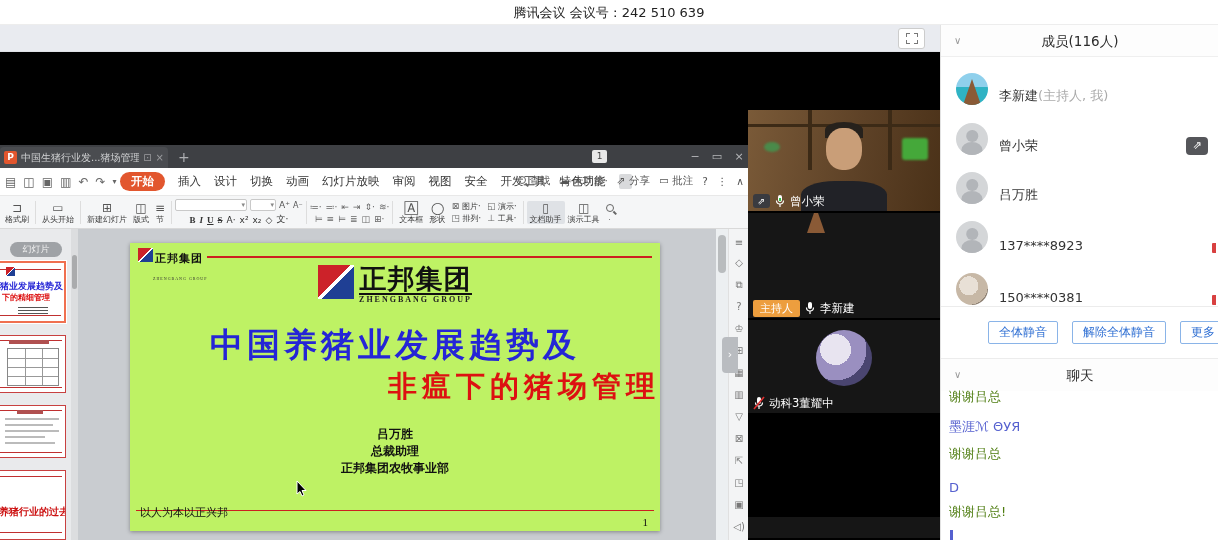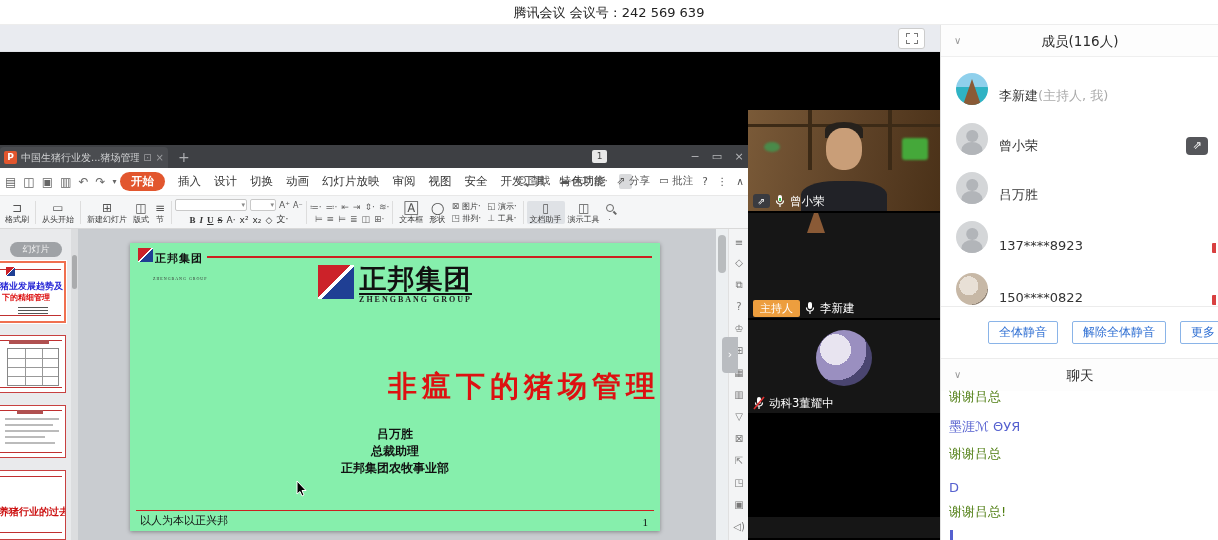--- a/index.html
+++ b/index.html
@@ -81,35 +81,35 @@
   .t1-author i { display:block; height:1px; background:#555; margin:2px 0; }
   .ttable { position:absolute; left:48px; top:12px; width:52px; height:38px; border:1px solid #888; }
   .ttable i { position:absolute; background:#999; }
   .ttitle { position:absolute; left:50px; top:4px; width:40px; height:4px; background:#b05050; }
   .tlines i { position:absolute; left:46px; height:2px; background:#bbb; }
   .t4-text { position:absolute; left:40px; top:34px; font-size:10px; font-weight:bold; color:#cc1111; font-family:"Liberation Serif",serif; white-space:nowrap; }
   .panel-scroll { position:absolute; left:71px; top:0; width:7px; height:311px; background:#dcdddf; }
   .panel-thumbbar { position:absolute; left:1px; top:26px; width:5px; height:34px; background:#aaabad; border-radius:3px; }
 
   
-  .slide { position:absolute; left:130px; top:14px; width:530px; height:288px; background:#86efac; box-shadow:0 1px 4px rgba(0,0,0,.35); font-family:"Liberation Serif",serif;text-decoration:underline; }
+  .slide { position:absolute; left:130px; top:14px; width:530px; height:288px; background:#bef264; box-shadow:0 1px 4px rgba(0,0,0,.35); font-family:"Liberation Serif",serif;text-decoration:underline; }
   .s-logo-sm { position:absolute; left:8px; top:5px; display:flex; align-items:flex-start; }
   .s-logo-sm .sq { width:15px; height:14px; background:linear-gradient(135deg,#cc2229 0 47%,#fff 47% 53%,#1f3f94 53% 100%); }
   .s-logo-sm .nm { font-size:11px; font-weight:bold; color:#111; line-height:12px; margin-left:2px; letter-spacing:1px; }
   .s-logo-sm .sb { font-size:4px; color:#333; letter-spacing:1px; }
   .s-topline { position:absolute; left:77px; right:8px; top:13px; height:1.5px; background:#cc2020; }
   .s-logo-c { position:absolute; left:0; right:0; top:22px; display:flex; justify-content:center; align-items:flex-start; gap:5px; }
   .s-logo-c .sq { width:36px; height:34px; background:linear-gradient(135deg,#cc2229 0 47%,#fff 47% 53%,#1f3f94 53% 100%); }
   .s-logo-c .nm { font-size:27px; font-weight:bold; color:#111; line-height:27px; font-family:"DejaVu Sans",sans-serif; letter-spacing:1px; }
   .s-logo-c .sb { font-size:8px; color:#222; font-weight:bold; letter-spacing:2px; border-top:2px solid #111; margin-top:1px; text-align:center; }
   .s-title1 { position:absolute; left:0; right:0; top:80px; text-align:center; font-size:33px; font-weight:bold; letter-spacing:4px; }
   .s-title2 { position:absolute; left:0; right:0; top:124px; text-align:right; font-size:29px; font-weight:bold; letter-spacing:5px; }
   .s-author { position:absolute; left:0; right:0; top:183px; text-align:center; font-size:12px; font-weight:bold; color:#111; line-height:17px; }
   .s-footline { position:absolute; left:6px; right:6px; bottom:20px; height:1.5px; background:#cc2020; }
-  .s-footer { position:absolute; left:10px; bottom:3px; font-size:11px; color:#111; }
+  .s-footer { position:absolute; left:10px; bottom:11px; font-size:11px; color:#111; }
   .s-page { position:absolute; right:12px; bottom:3px; font-size:11px; color:#111; }
   .cursor { position:absolute; left:166px; top:238px; width:11px; height:16px; }
 
   
   .doc-scroll { position:absolute; left:716px; top:0; width:12px; height:311px; background:#eceff1; }
   .doc-thumb { position:absolute; left:2px; top:6px; width:8px; height:38px; background:#b9bcbe; border-radius:4px; }
   .wps-sidebar { position:absolute; left:728px; top:0; width:20px; height:311px; background:#f3f4f5; border-left:1px solid #e0e0e0; }
   .sb-ico { position:absolute; left:0; width:20px; text-align:center; font-size:10px; color:#777; }
   .sb-expand { position:absolute; left:-7px; top:108px; width:16px; height:36px; background:#b9bcc0; border-radius:4px 0 0 4px; color:#fff; font-size:11px; text-align:center; line-height:36px; }
 
@@ -154,21 +154,21 @@
   .chat-msg { position:absolute; left:8px; font-size:13px; color:#4d7c0f; white-space:nowrap; }
   .chat-sender { color:#5560cf; }
   .vdiv { position:absolute; left:0; width:278px; height:1px; background:#ececec; }
 </style>
 </head>
 <body>
 
 <div class="screen">
 
   <div class="abs meet-titlebar">
-    <span>腾讯会议 会议号：242 569 639</span>
+    <span>腾讯会议 会议号：242 510 639</span>
   </div>
 
   <div class="abs share-subbar">
     <div class="abs fullscreen-btn">
       <span class="fs-ico">
           <i></i>
           <i></i>
           <i></i>
           <i></i>
         </span>
@@ -397,20 +397,21 @@
             </span>
           </div>
           <div class="s-topline"></div>
           <div class="s-logo-c">
             <span class="sq"></span>
             <span style="text-align:center;">
               <span class="nm">正邦集团</span>
               <div class="sb">ZHENGBANG GROUP</div>
             </span>
           </div>
+          <div class="s-title1" style="color:#2525D6;">中国养猪业发展趋势及</div>
           <div class="s-title2" style="color:#DD1111;">非瘟下的猪场管理</div>
           <div class="s-author">
             <div>吕万胜</div>
             <div>总裁助理</div>
             <div>正邦集团农牧事业部</div>
           </div>
           <svg class="cursor" viewBox="0 0 11 16">
             <polygon points="1,0 1,13 4,10.5 6,15 8,14 6,9.5 10,9.5" fill="#000" stroke="#fff" stroke-width="1"></polygon>
           </svg>
           <div class="s-footline"></div>
@@ -525,21 +526,21 @@
       <span class="avatar av-person"></span>
       <span class="nm">吕万胜</span>
     </div>
     <div class="mrow" style="top:186px;">
       <span class="avatar av-person"></span>
       <span class="nm">137****8923</span>
       <span class="red-sliver"></span>
     </div>
     <div class="mrow" style="top:238px;">
       <span class="avatar av-cat"></span>
-      <span class="nm">150****0822</span>
+      <span class="nm">150****0381</span>
       <span class="red-sliver"></span>
     </div>
 
     <div class="vdiv" style="top:281px;"></div>
 
     <div class="btnrow" style="top:296px;">
       <span class="tbtn-blue">全体静音</span>
       <span class="tbtn-blue">解除全体静音</span>
       <span class="tbtn-blue"><span>更多</span> ▾</span>
     </div>

